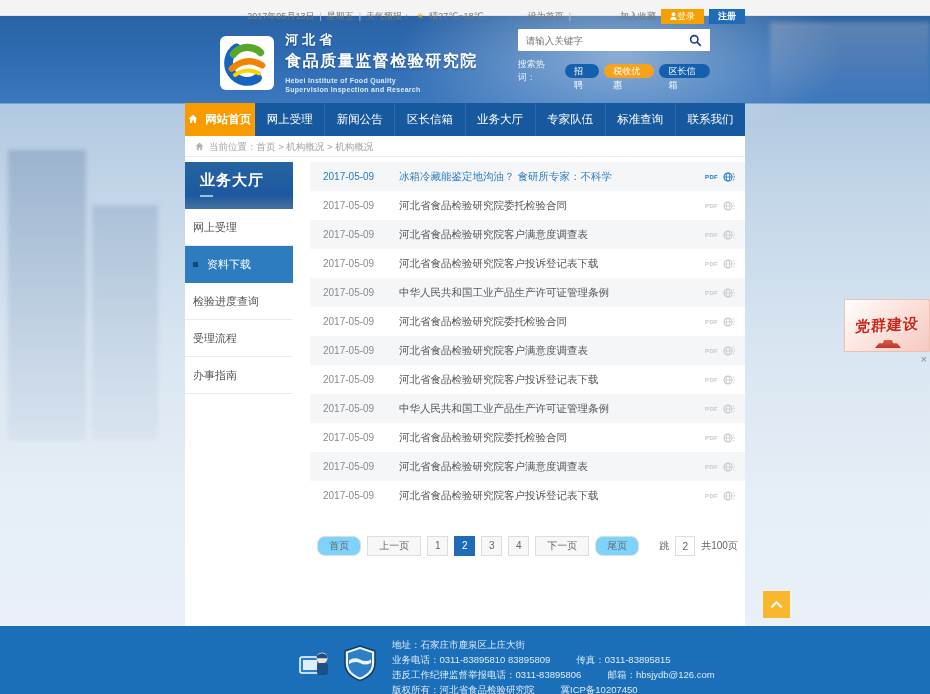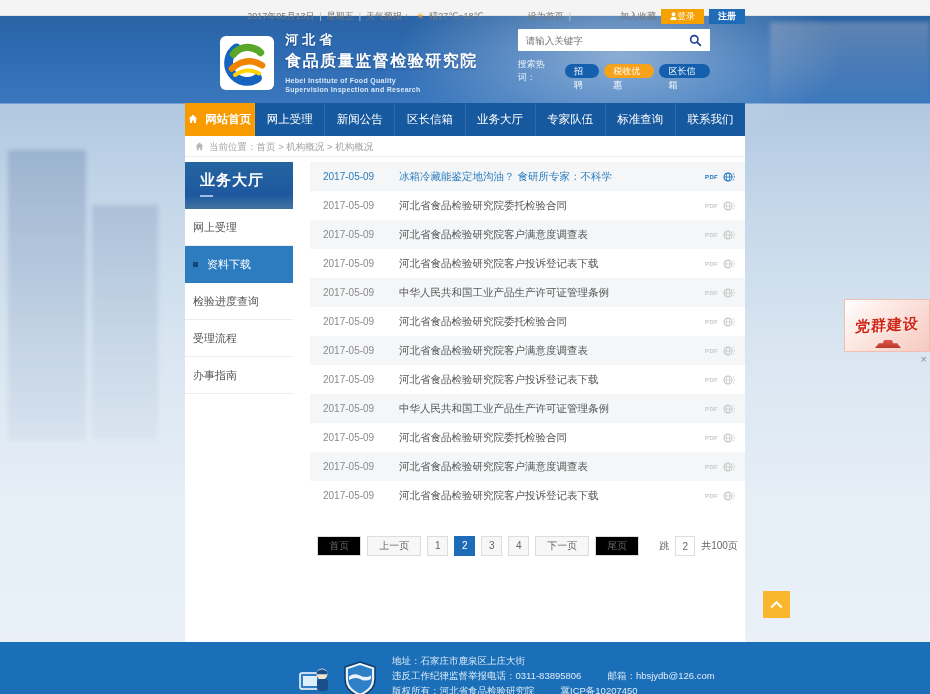--- a/index.html
+++ b/index.html
@@ -78,41 +78,41 @@
   .row .icons { display:flex; align-items:center; gap:3px; color:#c8c8c8; flex:none; }
   .row .pdf { font-size:6px; font-weight:bold; letter-spacing:.3px; cursor:pointer; }
   .row .globe { display:flex; cursor:pointer; }
   .row.highlight .date, .row.highlight .title { color:#2a7bbd; }
   .row.highlight .icons { color:#1a74c0; }
 
   
   .pagination { margin:26px 0 0 125px; width:435px; display:flex; justify-content:center; align-items:center; gap:6px; font-size:10px; color:#666; }
   .pg { display:inline-block; height:20px; line-height:18px; border:1px solid #ddd; background:#f7f7f7; color:#666; text-align:center; cursor:pointer; text-decoration:none; }
   .pg-word { padding:0 11px; }
-  .pg-first, .pg-last { background:#000000; }
+  .pg-first, .pg-last { background:#7dd3fc;border-radius:8px; }
   .pg-num { width:21px; }
   .pg-num.active { background:#1e6bb8; border-color:#1e6bb8; color:#fff; }
   .jump { margin-left:14px; display:flex; align-items:center; gap:6px; }
   .jump input { width:20px; height:20px; border:1px solid #ddd; text-align:center; font-size:10px; color:#666; outline:none; font-family:inherit; }
 
   
   .banner { position:absolute; right:0; top:299px; width:86px; height:53px; z-index:8;
     background:linear-gradient(135deg,#ffffff 0%,#fdeae5 35%,#f6c9c0 100%);
     border:1px solid #f0beb2; display:flex; align-items:center; justify-content:center; cursor:pointer; overflow:hidden; }
   .banner .btxt { color:#cf2717; font-size:15px; font-weight:bold; transform:skewX(-6deg) rotate(-3deg); text-shadow:1px 1px 0 rgba(255,255,255,.7); letter-spacing:1px; }
   .banner::after { content:""; position:absolute; bottom:3px; left:30px; width:26px; height:8px;
     background:linear-gradient(180deg,#e0584a,#b93a2c);
     clip-path:polygon(0 100%,15% 40%,30% 40%,35% 0,65% 0,70% 40%,85% 40%,100% 100%); }
   .banner-close { position:absolute; right:3px; top:354px; z-index:8; font-size:11px; color:#8a8a8a; cursor:pointer; line-height:10px; }
 
   
   .backtop { position:absolute; left:763px; top:591px; width:27px; height:27px; background:#f9b72d; z-index:7; display:flex; align-items:center; justify-content:center; cursor:pointer; }
 
   
-  .footer { position:absolute; left:0; right:0; bottom:0; height:52px; background:#1b6fb8; z-index:6; }
+  .footer { position:absolute; left:0; right:0; bottom:0; height:68px; background:#1b6fb8; z-index:6; }
   .footer-inner { padding:11px 0 0 297px; display:flex; }
   .f-badges { display:flex; gap:10px; margin-top:8px; }
   .f-badge { cursor:pointer; display:flex; }
   .f-text { margin-left:15px; font-size:9.5px; line-height:15px; color:#ddebf8; }
   .f-gap { margin-left:26px; }
 </style>
 </head>
 <body>
 
 <div class="page">
@@ -526,20 +526,23 @@
           <svg width="34" height="36" viewBox="0 0 34 36">
             <path d="M17 1 L32 6 V18 C32 27 25.5 32.5 17 35.5 C8.5 32.5 2 27 2 18 V6 Z" fill="#eaf4fd" stroke="#0d3a66" stroke-width="1.5"></path>
             <path d="M17 4 L29 8 V18 C29 25 24 29.8 17 32.5 C10 29.8 5 25 5 18 V8 Z" fill="#2f7fc6"></path>
             <path d="M6 15.5 Q11 11.5 17 14.5 Q23 17.5 28 14.5 L28 18 Q22 21 17 18 Q12 15.5 6 19 Z" fill="#ffffff" opacity="0.9"></path>
           </svg>
         </span>
       </div>
       <div class="f-text">
         <div>地址：石家庄市鹿泉区上庄大街</div>
         <div>
+          <span>业务电话：0311-83895810 83895809</span><span class="f-gap">传真：0311-83895815</span>
+        </div>
+        <div>
           <span>违反工作纪律监督举报电话：0311-83895806</span><span class="f-gap">邮箱：hbsjydb@126.com</span>
         </div>
         <div>
           <span>版权所有：河北省食品检验研究院</span><span class="f-gap">冀ICP备10207450</span>
         </div>
       </div>
     </div>
   </div>
 </div>
 

